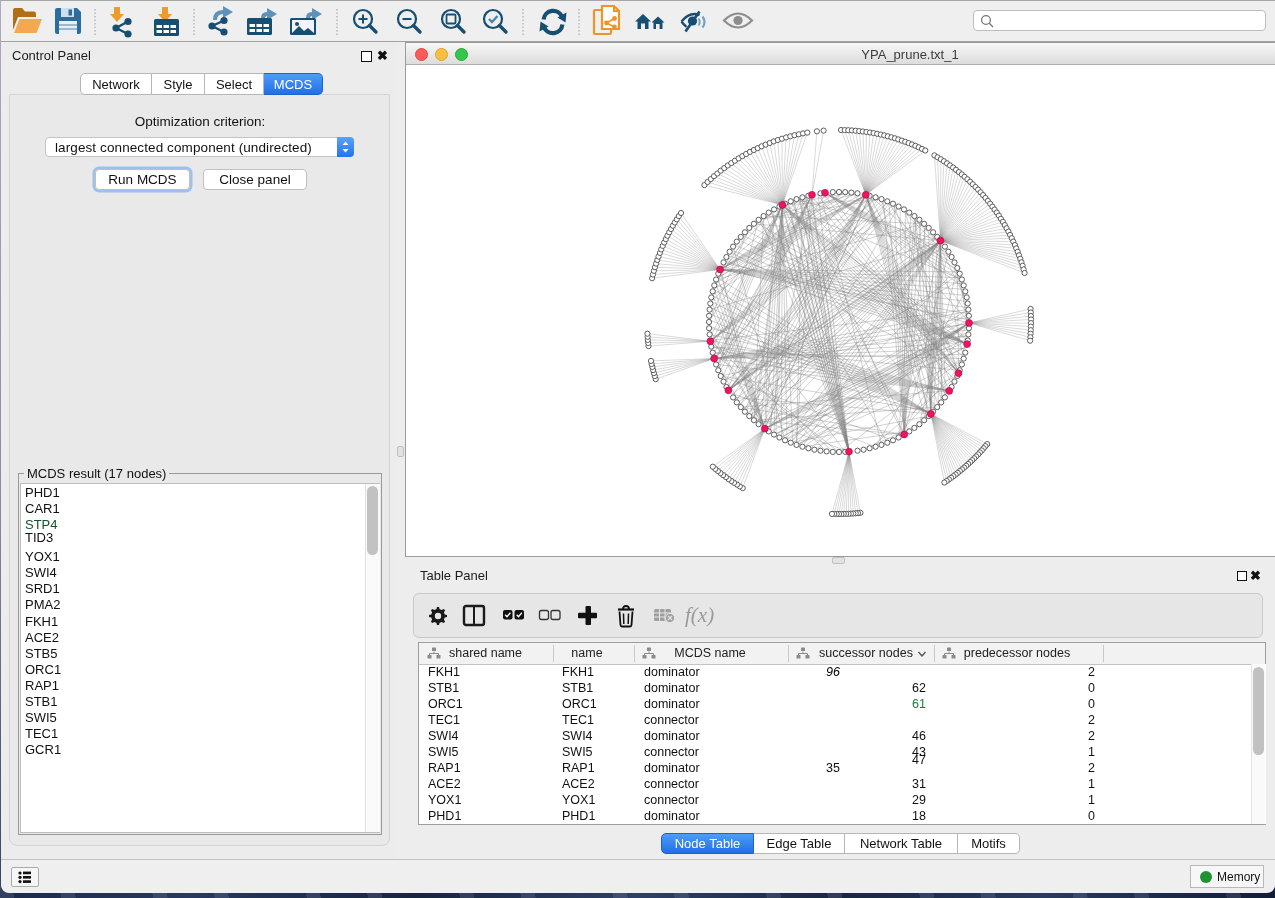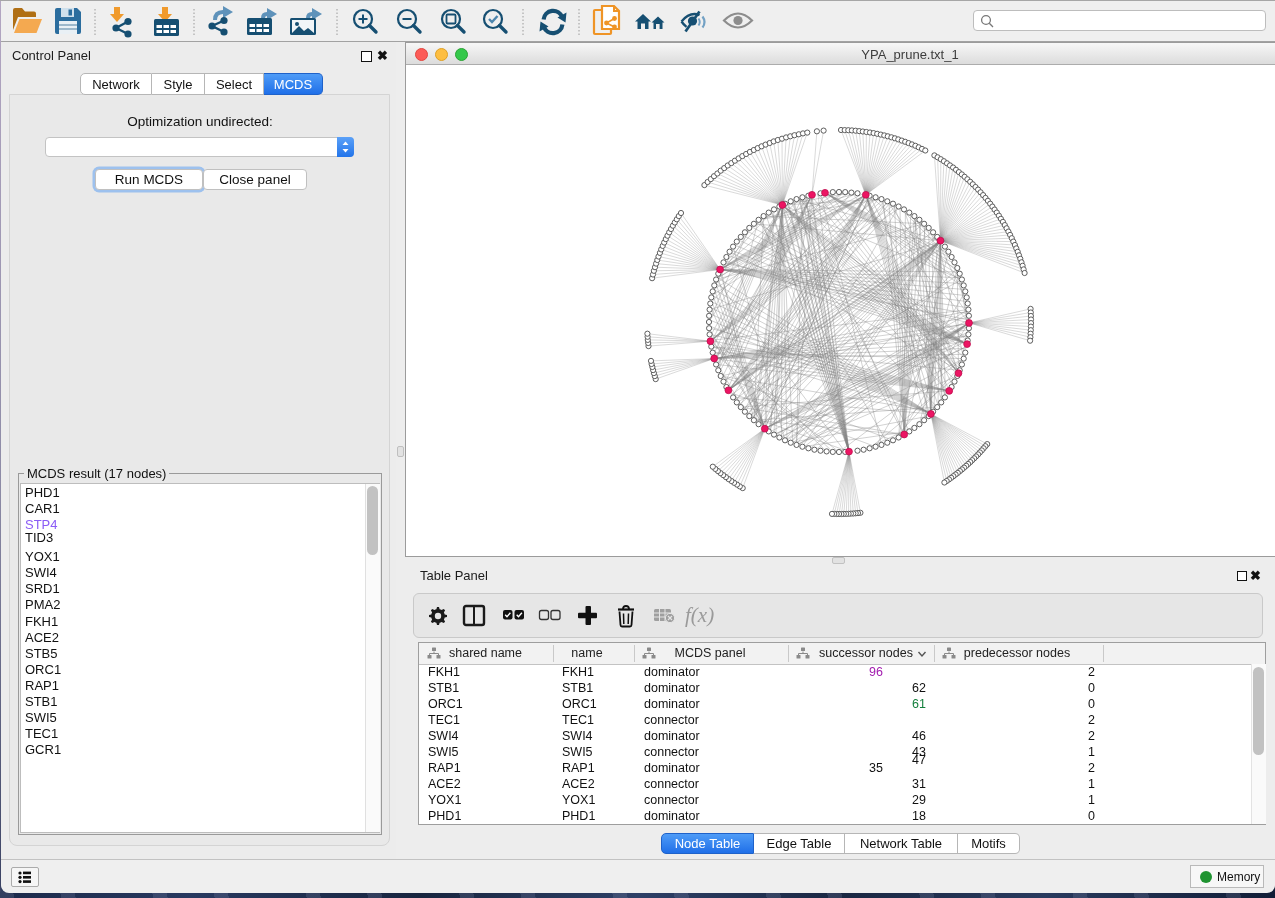--- a/index.html
+++ b/index.html
@@ -182,38 +182,39 @@
 
 <div class="abs" style="left:9px;top:94px;width:379px;height:750px;background:#e9e9e9;border:1px solid #d4d4d4;border-radius:0 0 8px 8px;"></div>
 
 <div class="abs" style="left:80px;top:73px;width:243px;height:22px;">
   <div class="abs" style="left:0;top:0;width:72px;height:22px;background:#fff;border:1px solid #b6b6b6;border-radius:5px 0 0 5px;box-sizing:border-box;text-align:center;line-height:21px;font-size:13px;color:#111;">Network</div>
   <div class="abs" style="left:72px;top:0;width:53px;height:22px;background:#fff;border:1px solid #b6b6b6;border-left:none;box-sizing:border-box;text-align:center;line-height:21px;font-size:13px;color:#111;">Style</div>
   <div class="abs" style="left:125px;top:0;width:59px;height:22px;background:#fff;border:1px solid #b6b6b6;border-left:none;box-sizing:border-box;text-align:center;line-height:21px;font-size:13px;color:#111;">Select</div>
   <div class="abs" style="left:184px;top:0;width:59px;height:22px;background:linear-gradient(#4f9cf7,#1f6fe8);border:1px solid #1f62c9;border-left:none;border-radius:0 5px 5px 0;box-sizing:border-box;text-align:center;line-height:21px;font-size:13px;color:#fff;">MCDS</div>
 </div>
 
-<div class="abs" style="left:0;top:114px;width:400px;text-align:center;font-size:13.5px;color:#111;">Optimization undirected:</div>
+<div class="abs" style="left:0;top:114px;width:400px;text-align:center;font-size:13.5px;color:#111;">Optimization criterion:</div>
 <div class="abs" style="left:45px;top:137px;width:309px;height:20px;background:#fff;border:1px solid #c3c3c3;border-radius:4px;box-sizing:border-box;">
+  <div class="abs" style="left:9px;top:1px;font-size:13.5px;color:#111;line-height:18px;letter-spacing:0.1px;">largest connected component (undirected)</div>
   <div class="abs" style="right:-1px;top:-1px;width:17px;height:20px;background:linear-gradient(#5ba1f8,#2274ea);border-radius:0 4px 4px 0;">
     <svg width="17" height="20" viewBox="0 0 17 20">
       <path d="M5.5 8 L8.5 4.5 L11.5 8 Z" fill="#fff"></path>
       <path d="M5.5 12 L8.5 15.5 L11.5 12 Z" fill="#fff"></path>
     </svg>
   </div>
 </div>
-<div class="abs" style="left:95px;top:169px;width:108px;height:21px;background:#fff;border:1px solid #c0c0c0;border-radius:4px;box-sizing:border-box;box-shadow:0 0 0 2.5px #9dc1ee;text-align:center;line-height:19px;font-size:13.5px;color:#111;">Run MCDS</div>
+<div class="abs" style="left:95px;top:169px;width:95px;height:21px;background:#fff;border:1px solid #c0c0c0;border-radius:4px;box-sizing:border-box;box-shadow:0 0 0 2.5px #9dc1ee;text-align:center;line-height:19px;font-size:13.5px;color:#111;">Run MCDS</div>
 <div class="abs" style="left:203px;top:169px;width:104px;height:21px;background:#fff;border:1px solid #c0c0c0;border-radius:4px;box-sizing:border-box;text-align:center;line-height:19px;font-size:13.5px;color:#111;">Close panel</div>
 
 <div class="abs" style="left:18px;top:473px;width:364px;height:362px;border:1px solid #9a9a9a;box-sizing:border-box;"></div>
 <div class="abs" style="left:24px;top:466px;background:#e9e9e9;padding:0 3px;font-size:13px;color:#111;">MCDS result (17 nodes)</div>
 <div class="abs" id="mcdslist" style="left:20px;top:483px;width:360px;height:350px;background:#fff;border:1px solid #bdbdbd;box-sizing:border-box;">
     <div style="position:absolute;left:4px;top:1px;font-size:13px;color:#111;">PHD1</div>
     <div style="position:absolute;left:4px;top:17.07px;font-size:13px;color:#111;">CAR1</div>
-    <div style="position:absolute;left:4px;top:33.14px;font-size:13px;color:#8b5cf6;">STP4</div>
+    <div style="position:absolute;left:4px;top:33.14px;font-size:13px;color:#14532d;">STP4</div>
     <div style="position:absolute;left:4px;top:46px;font-size:13px;color:#111;">TID3</div>
     <div style="position:absolute;left:4px;top:65.28px;font-size:13px;color:#111;">YOX1</div>
     <div style="position:absolute;left:4px;top:81.35px;font-size:13px;color:#111;">SWI4</div>
     <div style="position:absolute;left:4px;top:97.42px;font-size:13px;color:#111;">SRD1</div>
     <div style="position:absolute;left:4px;top:113.49000000000001px;font-size:13px;color:#111;">PMA2</div>
     <div style="position:absolute;left:4px;top:129.56px;font-size:13px;color:#111;">FKH1</div>
     <div style="position:absolute;left:4px;top:145.63px;font-size:13px;color:#111;">ACE2</div>
     <div style="position:absolute;left:4px;top:161.7px;font-size:13px;color:#111;">STB5</div>
     <div style="position:absolute;left:4px;top:177.77px;font-size:13px;color:#111;">ORC1</div>
     <div style="position:absolute;left:4px;top:193.84px;font-size:13px;color:#111;">RAP1</div>
@@ -1138,42 +1139,42 @@
       <path d="M7 4.5 V6.5 M2.5 8 V6.5 H11.5 V8" stroke="#8a8a8a" fill="none" stroke-width="1"></path>
     </svg>
     <div style="position:absolute;left:30px;top:3px;width:72px;text-align:center;white-space:nowrap;font-size:12.5px;color:#222;">shared name</div>
     <div style="position:absolute;left:134px;top:3px;width:68px;text-align:center;white-space:nowrap;font-size:12.5px;color:#222;">name</div>
     <svg style="position:absolute;left:223px;top:4px;" width="14" height="13" viewBox="0 0 14 13">
       <rect x="5" y="0.5" width="4" height="3.6" rx="0.6" fill="#8a8a8a"></rect>
       <rect x="0.5" y="8" width="4" height="3.6" rx="0.6" fill="#8a8a8a"></rect>
       <rect x="9.5" y="8" width="4" height="3.6" rx="0.6" fill="#8a8a8a"></rect>
       <path d="M7 4.5 V6.5 M2.5 8 V6.5 H11.5 V8" stroke="#8a8a8a" fill="none" stroke-width="1"></path>
     </svg>
-    <div style="position:absolute;left:240px;top:3px;width:102px;text-align:center;white-space:nowrap;font-size:12.5px;color:#222;">MCDS panel</div>
+    <div style="position:absolute;left:240px;top:3px;width:102px;text-align:center;white-space:nowrap;font-size:12.5px;color:#222;">MCDS name</div>
     <svg style="position:absolute;left:377px;top:4px;" width="14" height="13" viewBox="0 0 14 13">
       <rect x="5" y="0.5" width="4" height="3.6" rx="0.6" fill="#8a8a8a"></rect>
       <rect x="0.5" y="8" width="4" height="3.6" rx="0.6" fill="#8a8a8a"></rect>
       <rect x="9.5" y="8" width="4" height="3.6" rx="0.6" fill="#8a8a8a"></rect>
       <path d="M7 4.5 V6.5 M2.5 8 V6.5 H11.5 V8" stroke="#8a8a8a" fill="none" stroke-width="1"></path>
     </svg>
     <div style="position:absolute;left:394px;top:3px;width:106px;text-align:center;white-space:nowrap;font-size:12.5px;color:#222;">successor nodes</div>
     <svg style="position:absolute;left:498px;top:7px;" width="10" height="8" viewBox="0 0 10 8">
       <path d="M1.5 2 L5 6 L8.5 2" stroke="#555" stroke-width="1.4" fill="none"></path>
     </svg>
     <svg style="position:absolute;left:523px;top:4px;" width="14" height="13" viewBox="0 0 14 13">
       <rect x="5" y="0.5" width="4" height="3.6" rx="0.6" fill="#8a8a8a"></rect>
       <rect x="0.5" y="8" width="4" height="3.6" rx="0.6" fill="#8a8a8a"></rect>
       <rect x="9.5" y="8" width="4" height="3.6" rx="0.6" fill="#8a8a8a"></rect>
       <path d="M7 4.5 V6.5 M2.5 8 V6.5 H11.5 V8" stroke="#8a8a8a" fill="none" stroke-width="1"></path>
     </svg>
     <div style="position:absolute;left:540px;top:3px;width:116px;text-align:center;white-space:nowrap;font-size:12.5px;color:#222;">predecessor nodes</div>
     <div style="position:absolute;left:9px;top:22px;font-size:12.5px;color:#111;">FKH1</div>
     <div style="position:absolute;left:143px;top:22px;font-size:12.5px;color:#111;">FKH1</div>
     <div style="position:absolute;left:225px;top:22px;font-size:12.5px;color:#111;">dominator</div>
-    <div style="position:absolute;left:407px;top:22px;width:100px;text-align:center;font-size:12.5px;color:#a21caf;">96</div>
+    <div style="position:absolute;left:407px;top:22px;width:100px;text-align:left;font-size:12.5px;color:#000000;font-style:italic;">96</div>
     <div style="position:absolute;left:576px;top:22px;width:100px;text-align:right;font-size:12.5px;color:#111;">2</div>
     <div style="position:absolute;left:9px;top:38px;font-size:12.5px;color:#111;">STB1</div>
     <div style="position:absolute;left:143px;top:38px;font-size:12.5px;color:#111;">STB1</div>
     <div style="position:absolute;left:225px;top:38px;font-size:12.5px;color:#111;">dominator</div>
     <div style="position:absolute;left:407px;top:38px;width:100px;text-align:right;font-size:12.5px;color:#111;">62</div>
     <div style="position:absolute;left:576px;top:38px;width:100px;text-align:right;font-size:12.5px;color:#111;">0</div>
     <div style="position:absolute;left:9px;top:54px;font-size:12.5px;color:#111;">ORC1</div>
     <div style="position:absolute;left:143px;top:54px;font-size:12.5px;color:#111;">ORC1</div>
     <div style="position:absolute;left:225px;top:54px;font-size:12.5px;color:#111;">dominator</div>
     <div style="position:absolute;left:407px;top:54px;width:100px;text-align:right;font-size:12.5px;color:#15803d;">61</div>
@@ -1189,21 +1190,21 @@
     <div style="position:absolute;left:407px;top:86px;width:100px;text-align:right;font-size:12.5px;color:#111;">46</div>
     <div style="position:absolute;left:576px;top:86px;width:100px;text-align:right;font-size:12.5px;color:#111;">2</div>
     <div style="position:absolute;left:9px;top:102px;font-size:12.5px;color:#111;">SWI5</div>
     <div style="position:absolute;left:143px;top:102px;font-size:12.5px;color:#111;">SWI5</div>
     <div style="position:absolute;left:225px;top:102px;font-size:12.5px;color:#111;">connector</div>
     <div style="position:absolute;left:407px;top:102px;width:100px;text-align:right;font-size:12.5px;color:#111;">43</div>
     <div style="position:absolute;left:576px;top:102px;width:100px;text-align:right;font-size:12.5px;color:#111;">1</div>
     <div style="position:absolute;left:9px;top:118px;font-size:12.5px;color:#111;">RAP1</div>
     <div style="position:absolute;left:143px;top:118px;font-size:12.5px;color:#111;">RAP1</div>
     <div style="position:absolute;left:225px;top:118px;font-size:12.5px;color:#111;">dominator</div>
-    <div style="position:absolute;left:407px;top:118px;width:100px;text-align:center;font-size:12.5px;color:#111;">35</div>
+    <div style="position:absolute;left:407px;top:118px;width:100px;text-align:left;font-size:12.5px;color:#111;">35</div>
     <div style="position:absolute;left:576px;top:118px;width:100px;text-align:right;font-size:12.5px;color:#111;">2</div>
     <div style="position:absolute;left:9px;top:134px;font-size:12.5px;color:#111;">ACE2</div>
     <div style="position:absolute;left:143px;top:134px;font-size:12.5px;color:#111;">ACE2</div>
     <div style="position:absolute;left:225px;top:134px;font-size:12.5px;color:#111;">connector</div>
     <div style="position:absolute;left:407px;top:134px;width:100px;text-align:right;font-size:12.5px;color:#111;">31</div>
     <div style="position:absolute;left:576px;top:134px;width:100px;text-align:right;font-size:12.5px;color:#111;">1</div>
     <div style="position:absolute;left:9px;top:150px;font-size:12.5px;color:#111;">YOX1</div>
     <div style="position:absolute;left:143px;top:150px;font-size:12.5px;color:#111;">YOX1</div>
     <div style="position:absolute;left:225px;top:150px;font-size:12.5px;color:#111;">connector</div>
     <div style="position:absolute;left:407px;top:150px;width:100px;text-align:right;font-size:12.5px;color:#111;">29</div>

